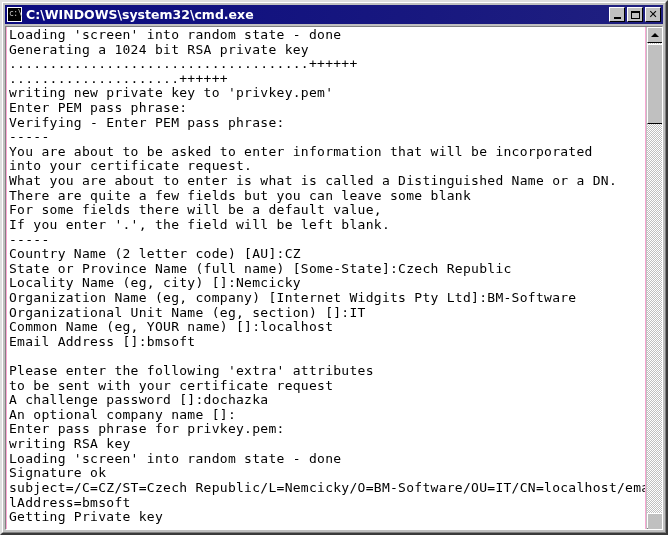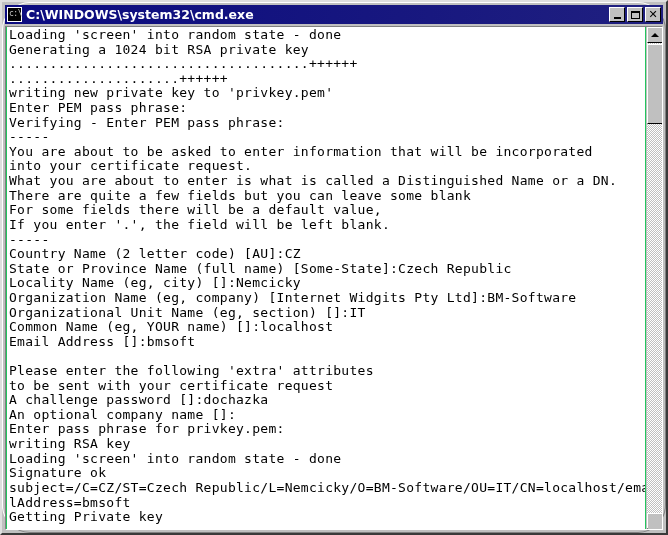--- a/index.html
+++ b/index.html
@@ -19,21 +19,20 @@
     border-right:2px solid #3a3a3a;
     border-bottom:2px solid #3a3a3a;
   }
   .window-inner{
     position:absolute;left:0;top:0;right:0;bottom:0;
     border-top:1px solid #ffffff;
     border-left:1px solid #ffffff;
     border-right:1px solid #808080;
     border-bottom:1px solid #808080;
     box-sizing:border-box;
-    border-radius:28px;
   }
 
   
   .titlebar{
     position:absolute;left:2px;top:2px;right:2px;height:19px;
     background:linear-gradient(to right,#0b0b80 0%,#17177f 60%,#202080 100%);
     display:flex;align-items:center;
     box-sizing:border-box;
   }
   .title-icon{
@@ -79,21 +78,21 @@
     font-size:10px;line-height:1;color:#000000;
   }
   .tbtn.min .g{align-items:flex-end;padding-bottom:2px;}
   .tbtn.min .g i{display:block;width:7px;height:2px;background:#000;font-style:normal;}
   .tbtn.max .g i{display:block;width:9px;height:8px;border:1px solid #000;border-top-width:2px;box-sizing:border-box;font-style:normal;}
   .tbtn.close .g{font-size:11px;font-weight:bold;}
 
   
   .client{
     position:absolute;left:2px;top:23px;right:2px;bottom:2px;
-    background:#22c55e;
+    background:#f9a8d4;
     border-top:1px solid #808080;
     border-left:1px solid #808080;
     border-right:1px solid #ffffff;
     border-bottom:1px solid #ffffff;
     box-sizing:border-box;
     overflow:hidden;
   }
   .console{
     position:absolute;left:1px;top:0px;right:17px;bottom:0;
     background:#ffffff;

